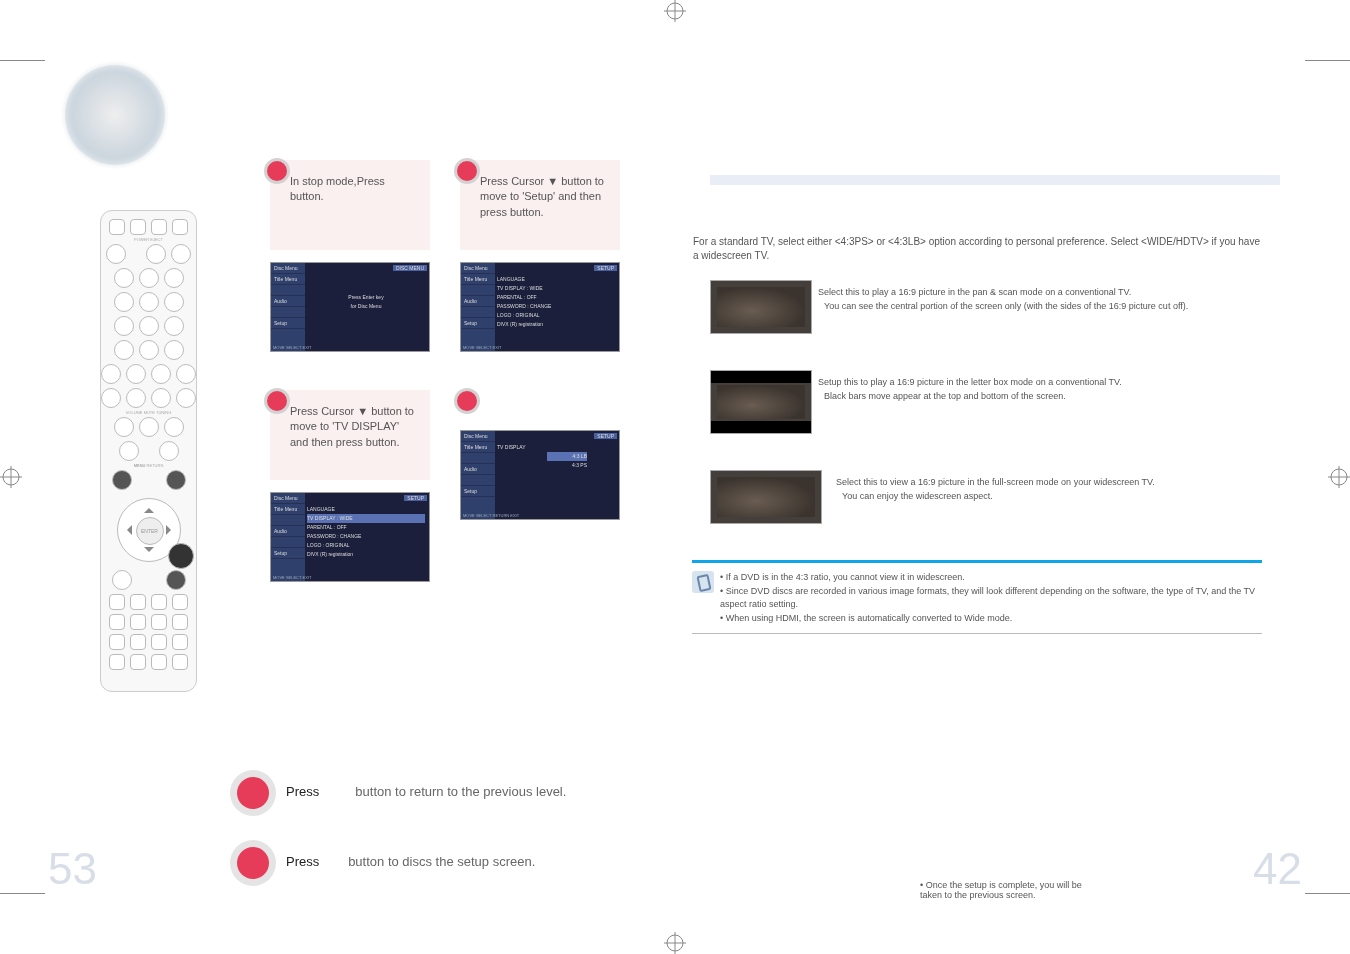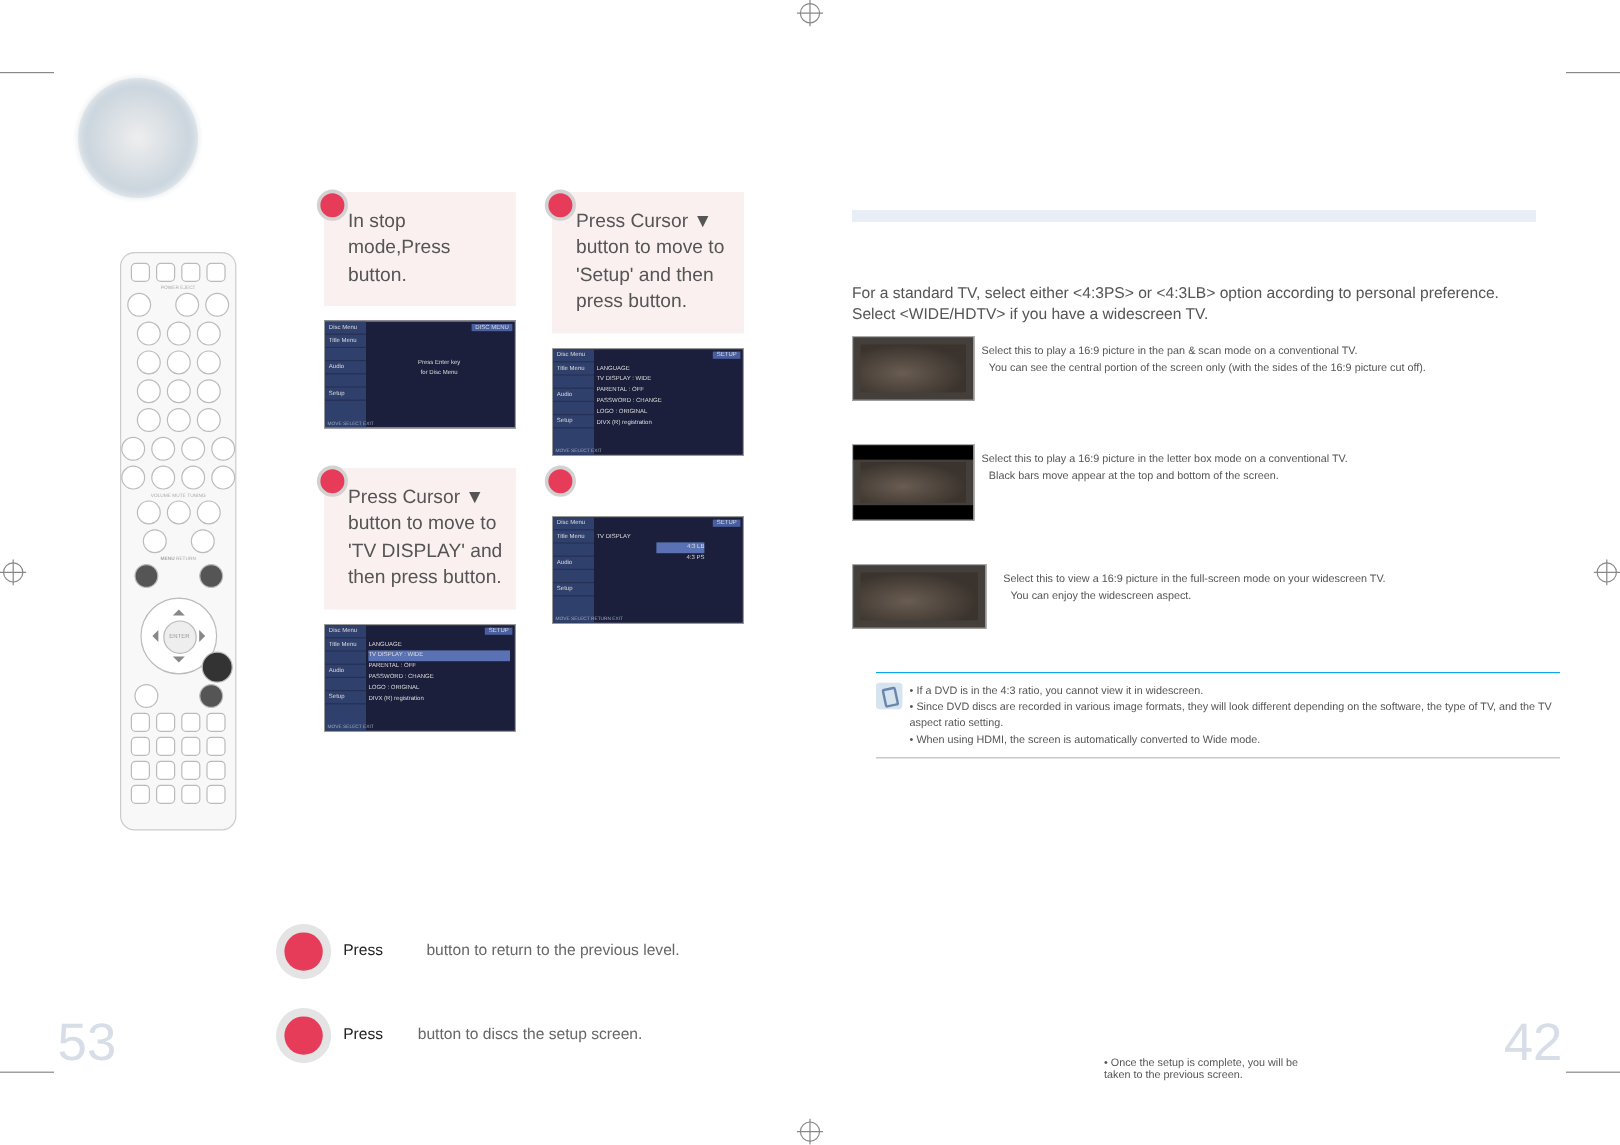--- a/index.html
+++ b/index.html
@@ -31,52 +31,52 @@
 .remote .dpad .enter{position:absolute;left:18px;top:18px;width:26px;height:26px;border-radius:50%;background:#eee;border:1px solid #bbb;font-size:5px;color:#999;display:flex;align-items:center;justify-content:center}
 .remote .dpad .tri{position:absolute;width:0;height:0;border:5px solid transparent}
 .remote .dpad .tu{left:26px;top:4px;border-bottom-color:#888}
 .remote .dpad .td{left:26px;bottom:4px;border-top-color:#888}
 .remote .dpad .tl{left:4px;top:26px;border-right-color:#888}
 .remote .dpad .tr{right:4px;top:26px;border-left-color:#888}
 .remote .dpad::before{content:"";position:absolute;right:-14px;bottom:-8px;width:24px;height:24px;border:1px solid #bbb;border-radius:50%;background:#333}
 
 .step{position:absolute;width:160px}
 .step .num-badge{position:absolute;left:-6px;top:-2px;width:20px;height:20px;border-radius:50%;background:#e63c5a;border:3px solid #d2d2d2}
-.step .instr{background:#faf0f0;padding:14px 10px 14px 20px;font-size:16px;color:#555;line-height:1.4;min-height:62px}
+.step .instr{background:#faf0f0;padding:14px 10px 14px 20px;font-size:11px;color:#555;line-height:1.4;min-height:62px}
 .step .screenshot{margin-top:12px;border:1px solid #999;height:88px;background:#1b1f3b;position:relative;color:#ddd;font-size:5px}
 .step .screenshot .side{position:absolute;left:0;top:0;bottom:0;width:34px;background:#30406c}
 .step .screenshot .side .siderow{height:10px;border-bottom:1px solid #253055;padding-left:3px;line-height:10px}
 .step .screenshot .hdr{position:absolute;right:2px;top:2px;background:#4a5f9e;padding:0 3px;font-size:5px}
 .step .screenshot .body{position:absolute;left:36px;right:4px;top:12px;bottom:10px}
 .step .screenshot .body .mr{height:9px;line-height:9px}
 .step .screenshot .ftr{position:absolute;left:2px;right:2px;bottom:1px;font-size:4px;color:#9ab}
 
 .s1{left:270px;top:160px}
 .s2{left:460px;top:160px}
 .s3{left:270px;top:390px}
 .s4{left:460px;top:390px}
 
 .note{position:absolute;left:460px;top:490px;width:170px;font-size:9px;color:#555}
 
 .right-title-bar{position:absolute;left:710px;top:175px;width:570px;height:10px;background:#e9eef6}
 
-.right-intro{position:absolute;left:710px;top:235px;width:570px;font-size:13px;color:#555;line-height:1.35}
+.right-intro{position:absolute;left:693px;top:235px;width:570px;font-size:10px;color:#555;line-height:1.35}
 
 .aspect{position:absolute;left:710px;width:570px}
 .aspect .thumb{float:left;width:100px;height:62px;background:#443f3a;border:1px solid #aaa;position:relative;overflow:hidden}
 .aspect .thumb .bar-t{position:absolute;left:0;right:0;top:0;height:12px;background:#000}
 .aspect .thumb .bar-b{position:absolute;left:0;right:0;bottom:0;height:12px;background:#000}
 .aspect .thumb .img{position:absolute;left:6px;right:6px;top:6px;bottom:6px;background:radial-gradient(ellipse at 40% 60%,#6a5d52 0%,#3b342e 70%)}
 .aspect .txt{margin-left:108px;font-size:9px;color:#555;line-height:1.5;padding-top:6px}
 .a1{top:280px}
 .a2{top:370px}
 .a3{top:470px}
 .a1 .thumb,.a3 .thumb{height:52px}
 
-.infobox{position:absolute;left:730px;top:560px;width:570px;border-top:1px solid #0ea5e9;border-bottom:1px solid #bbb;padding:8px 0;font-size:9px;color:#555;line-height:1.5}
+.infobox{position:absolute;left:692px;top:560px;width:570px;border-top:3px solid #0ea5e9;border-bottom:1px solid #bbb;padding:8px 0;font-size:9px;color:#555;line-height:1.5}
 .infobox .ico{float:left;width:22px;height:22px;margin-right:6px;background:#d6e4f0;border-radius:3px;position:relative}
 .infobox .ico::after{content:"";position:absolute;left:6px;top:4px;width:8px;height:12px;border:2px solid #6a86aa;border-radius:2px;transform:rotate(-12deg)}
 
 .retline{position:absolute;left:230px;width:430px;height:46px}
 .retline .badge{float:left;width:46px;height:46px;border-radius:50%;background:#e4e4e4;position:relative}
 .retline .badge::after{content:"";position:absolute;left:7px;top:7px;width:32px;height:32px;border-radius:50%;background:#e63c5a}
 .retline .txt{margin-left:56px;padding-top:14px;font-size:13px;color:#666}
 .retline .txt .press{color:#222}
 .r1{top:770px}
 .r2{top:840px}
@@ -331,21 +331,21 @@
   <div style="clear:both"></div>
 </div>
 
 <div class="aspect a2">
   <div class="thumb">
         <div class="bar-t"></div>
         <div class="img" style="top:14px;bottom:14px"></div>
         <div class="bar-b"></div>
       </div>
   <div class="txt">
-    <div>Select this to play a 16:9 picture in the letter box mode on a conventional TV.</div>
+    <div>Setup this to play a 16:9 picture in the letter box mode on a conventional TV.</div>
     <div style="padding-left:6px">Black bars move appear at the top and bottom of the screen.</div>
   </div>
   <div style="clear:both"></div>
 </div>
 
 <div class="aspect a3">
   <div class="thumb" style="width:110px">
         <div class="img"></div>
       </div>
   <div class="txt" style="margin-left:126px">

